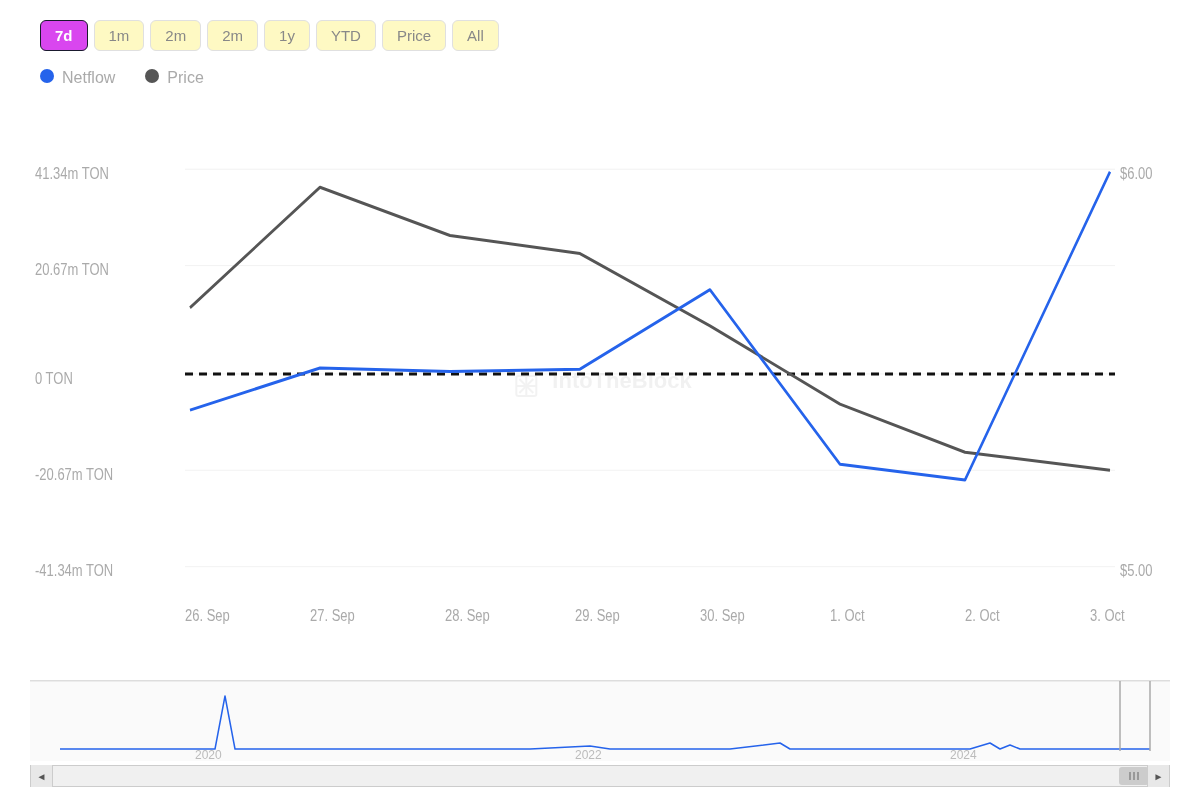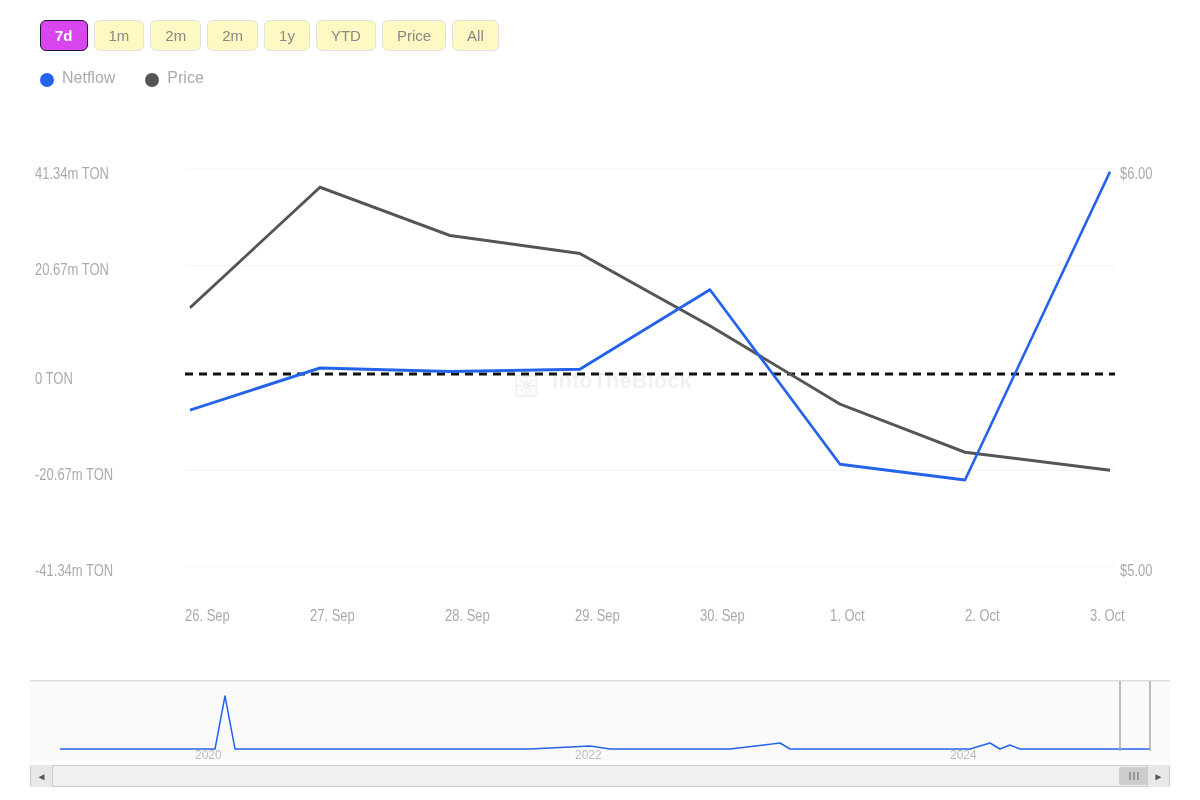--- a/index.html
+++ b/index.html
@@ -51,21 +51,21 @@
     .legend {
       display: flex;
       align-items: center;
       gap: 30px;
       margin-bottom: 10px;
       padding-left: 10px;
     }
 
     .legend-item {
       display: flex;
-      align-items: flex-end;
+      align-items: flex-start;
       gap: 8px;
       font-size: 16px;
       color: #aaa;
     }
 
     .legend-dot {
       width: 14px;
       height: 14px;
       border-radius: 50%;
     }

